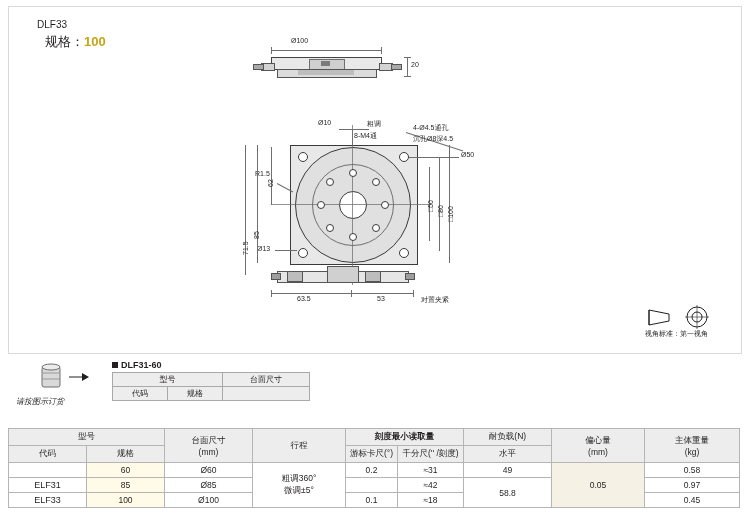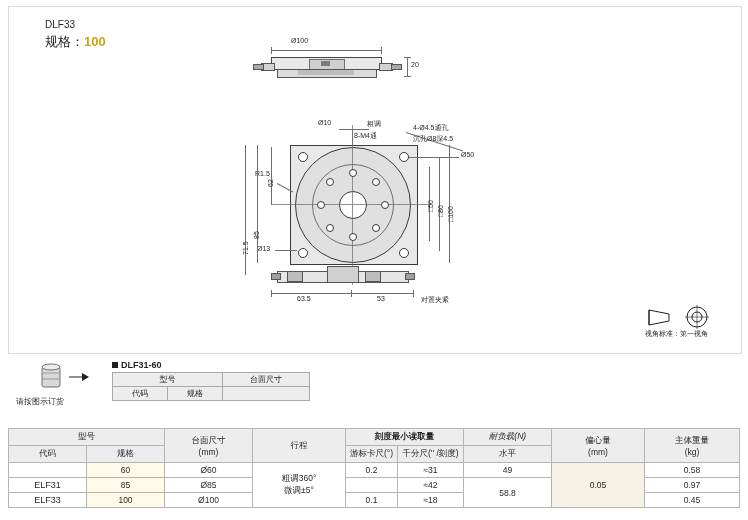--- a/index.html
+++ b/index.html
@@ -11,39 +11,39 @@
     color:#231f20;
     position:relative;
     overflow:hidden;
   }
   .abs{position:absolute;}
   
   #drawing-panel{
     left:8px;top:6px;width:732px;height:346px;
     background:#ffffff;border:1px solid #d9d9d9;
   }
-  #title-code{left:36px;top:12px;font-size:10px;color:#231f20;text-align:right;}
+  #title-code{left:28px;top:12px;font-size:10px;color:#231f20;text-align:right;}
   #title-spec{left:36px;top:26px;font-size:13px;color:#231f20;}
   #title-spec .val{color:#c8a415;font-weight:bold;}
 
   
   .ln{position:absolute;background:#231f20;}
   .hl{height:1px;}
   .vl{width:1px;}
   .thin{background:#6f6f6f;}
 
   .lbl{position:absolute;font-size:7px;color:#231f20;white-space:nowrap;}
   .rot90{transform:rotate(-90deg);transform-origin:left top;}
 
   
   #order-block{left:8px;top:358px;width:732px;height:62px;}
   #order-icon{
     left:30px;top:4px;width:26px;height:30px;
   }
-  .order-note{left:8px;top:38px;font-size:8px;color:#231f20;}
+  .order-note{left:8px;top:38px;font-size:8px;color:#231f20;font-style:italic;}
   #order-title{left:104px;top:2px;font-size:9px;font-weight:bold;color:#231f20;}
   #order-title .sq{display:inline-block;width:6px;height:6px;background:#231f20;margin-right:3px;}
   #order-table{position:absolute;left:104px;top:14px;border-collapse:collapse;font-size:8px;}
   #order-table td,#order-table th{
     border:1px solid #a9a9a9;text-align:center;padding:1px 0;font-weight:normal;
   }
   #order-table .hdr{background:#ededed;}
   #order-table .val{background:#fffbe8;color:#c8a415;font-weight:bold;}
   #order-table .val2{background:#fffbe8;color:#c8a415;}
 
@@ -229,21 +229,21 @@
 <table id="spec-table">
   <thead>
     <tr>
       <th colspan="2" style="width:150px;">型号</th>
       <th rowspan="2" style="width:85px;">
         <span>台面尺寸</span><br>
         <span>(mm)</span>
       </th>
       <th rowspan="2" style="width:90px;">行程</th>
       <th colspan="2" style="width:180px;font-weight:bold;">刻度最小读取量</th>
-      <th style="width:85px;font-style:italic;">耐负载(N)</th>
+      <th style="width:85px;">耐负载(N)</th>
       <th rowspan="2" style="width:90px;">
         <span>偏心量</span><br>
         <span>(mm)</span>
       </th>
       <th rowspan="2" style="width:92px;">
         <span>主体重量</span><br>
         <span>(kg)</span>
       </th>
     </tr>
     <tr>

